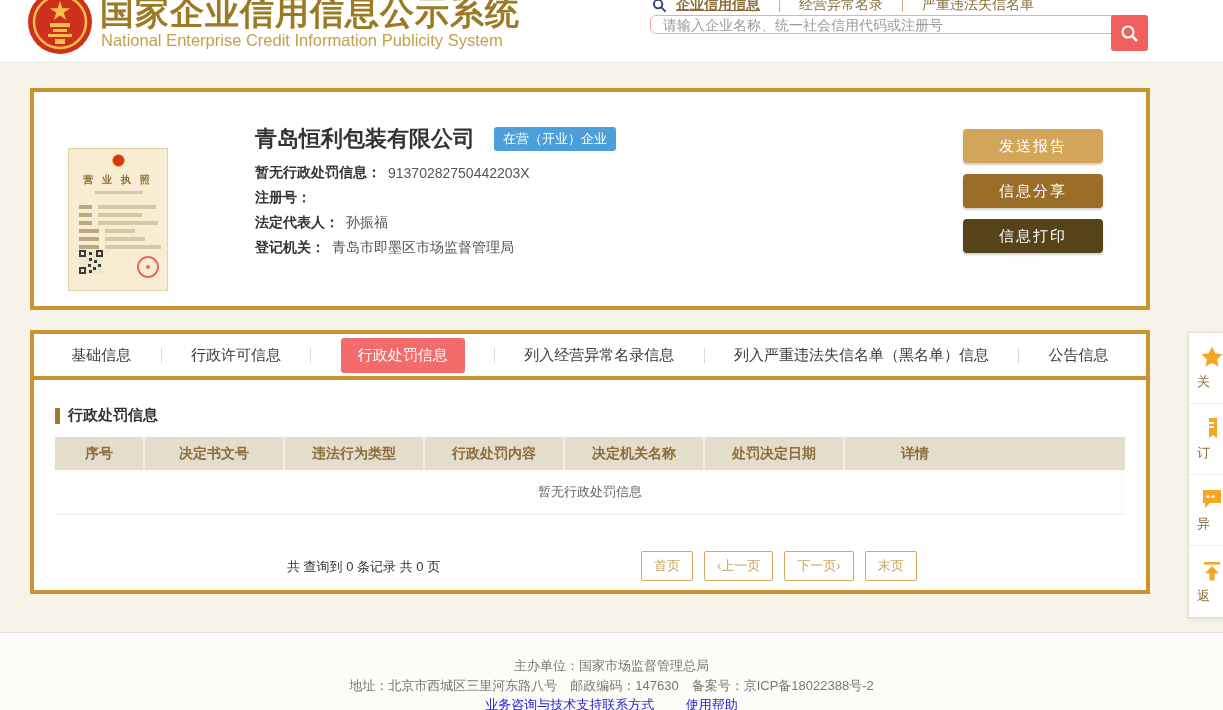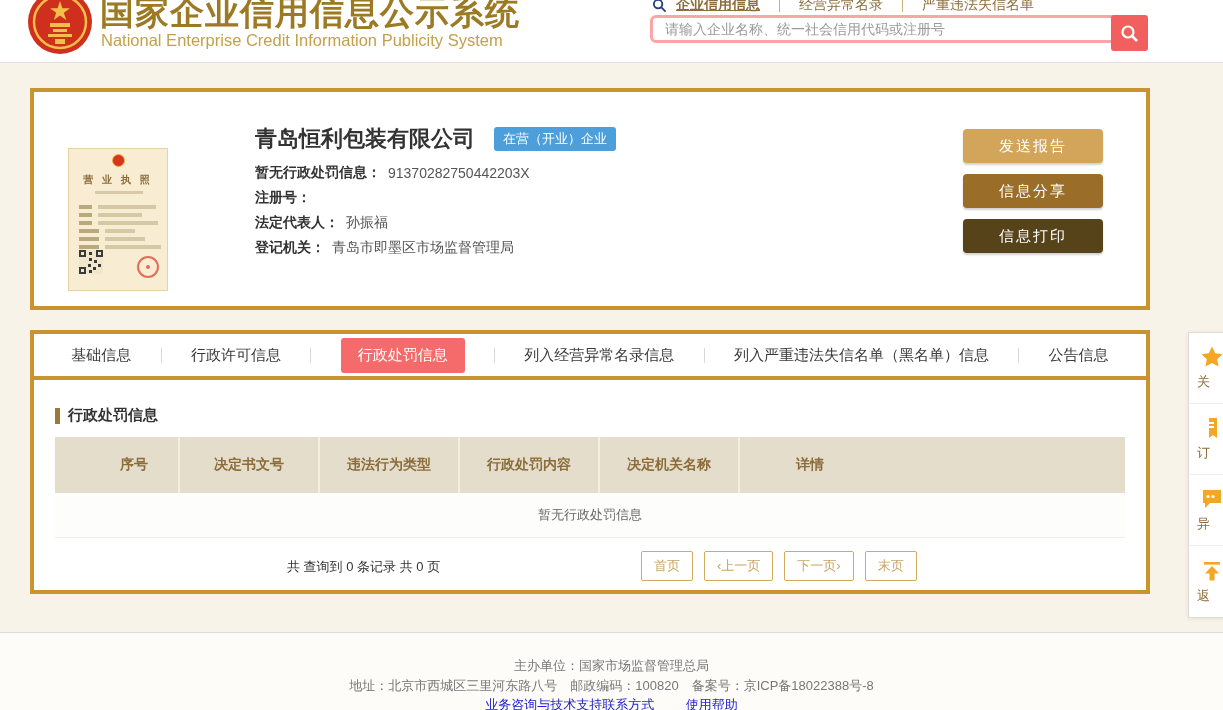--- a/index.html
+++ b/index.html
@@ -10,21 +10,21 @@
   .header { position:absolute; top:0; left:0; width:1223px; height:63px; background:#fff; border-bottom:1px solid #e4e4e4; z-index:5; }
   .logo { position:absolute; left:27px; top:-11px; width:66px; height:66px; }
   .brand-cn { position:absolute; left:100px; top:-10px; font-size:34px; font-weight:bold; color:#9c7a24; letter-spacing:1px; white-space:nowrap; }
   .brand-en { position:absolute; left:101px; top:31px; font-size:16.5px; color:#c3a04b; white-space:nowrap; }
   .top-nav { position:absolute; left:652px; top:-4px; display:flex; align-items:center; font-size:14px; }
   .top-nav .nav-link { color:#8a6d3b; text-decoration:none; cursor:pointer; }
   .top-nav .nav-link.active { text-decoration:underline; font-weight:bold; }
   .nav-sep { width:1px; height:14px; background:#c8b27c; margin:0 19px; }
   .nav-search-icon { width:15px; height:15px; margin-right:9px; }
   .search-wrap { position:absolute; left:650px; top:15px; width:498px; height:36px; }
-  .search-input { position:absolute; left:0; top:0; width:498px; height:28px; border:3px solid #fca5a5; border-radius:6px; padding:0 46px 0 12px; font-size:14px; color:#333; background:#fff; font-family:"Liberation Sans",sans-serif; }
+  .search-input { position:absolute; left:0; top:0; width:498px; height:19px; border:1px solid #fca5a5; border-radius:6px; padding:0 46px 0 12px; font-size:14px; color:#333; background:#fff; font-family:"Liberation Sans",sans-serif; }
   .search-input::placeholder { color:#9a9a9a; }
   .search-btn { position:absolute; right:0; top:0; width:37px; height:36px; background:#f15f5f; border:none; border-radius:3px; display:flex; align-items:center; justify-content:center; cursor:pointer; }
 
   
   .card { position:absolute; background:#fff; border:4px solid #c9932f; }
   .card1 { left:30px; top:88px; width:1120px; height:222px; }
   .license { position:absolute; left:34px; top:56px; width:100px; height:143px; background:#f8edd2; border:1px solid #e3d3a6; }
   .lic-emblem { position:absolute; left:43px; top:5px; width:13px; height:13px; border-radius:50%; background:#d6351f; border:1px solid #e8b33a; }
   .lic-title { position:absolute; left:0; top:24px; width:100%; text-align:center; font-size:10px; font-weight:bold; letter-spacing:3px; color:#8a6d3b; }
   .lic-sub { position:absolute; left:26px; top:42px; width:48px; height:3px; background:#d8c9a6; }
@@ -50,21 +50,21 @@
   
   .card2 { left:30px; top:330px; width:1120px; height:264px; }
   .tab-row { display:flex; align-items:center; justify-content:space-evenly; height:46px; border-bottom:4px solid #c9932f; padding:0 8px; }
   .tab { font-size:15px; color:#3a3a3a; cursor:pointer; white-space:nowrap;text-align:center; }
   .tab.active { background:#f56a6a; color:#fff; padding:8px 17px; border-radius:3px; }
   .tab-sep { width:1px; height:15px; background:#d8d8d8; }
   .section-head { position:absolute; left:21px; top:72px; display:flex; align-items:center; }
   .head-bar { width:5px; height:16px; background:#9c7a34; margin-right:8px; }
   .head-text { font-size:15px; font-weight:bold; color:#333; }
   .ptable { position:absolute; left:21px; top:103px; width:1070px; }
-  .thead { display:flex; height:56px; background:#e5ddcb;padding-left:35px; }
+  .thead { display:flex; height:33px; background:#e5ddcb; }
   .th { display:flex; align-items:center; justify-content:center; width:140px; font-size:14px; font-weight:bold; color:#8a6d3b; border-right:2px solid #f5efe2; }
   .th:first-child { width:90px; }
   .th:last-child { border-right:none; }
   .empty-row { height:45px; display:flex; align-items:center; justify-content:center; font-size:13px; color:#666; background:#fdfdfc; border-bottom:1px solid #ececec; }
   .page-summary { position:absolute; left:253px; top:224px; font-size:13px; color:#333; }
   .pager { position:absolute; left:607px; top:217px; display:flex; gap:11px; }
   .pager-btn { border:1px solid #d2ab60; color:#c9a463; background:#fff; font-size:13px; padding:5px 12px; border-radius:2px; cursor:pointer; white-space:nowrap; font-family:"Liberation Sans",sans-serif; }
 
   
   .float-panel { position:absolute; left:1188px; top:332px; width:64px; background:#fff; border:1px solid #e0dcd2; box-shadow:0 1px 5px rgba(0,0,0,.08); z-index:6; }
@@ -221,20 +221,21 @@
       <span class="head-text">行政处罚信息</span>
     </div>
 
     <div class="ptable">
       <div class="thead">
         <div class="th">序号</div>
         <div class="th">决定书文号</div>
         <div class="th">违法行为类型</div>
         <div class="th">行政处罚内容</div>
         <div class="th">决定机关名称</div>
+        <div class="th">处罚决定日期</div>
         <div class="th">详情</div>
       </div>
       <div class="empty-row">暂无行政处罚信息</div>
     </div>
 
     <div class="page-summary">共 查询到 0 条记录 共 0 页</div>
     <div class="pager">
       <button class="pager-btn">首页</button>
       <button class="pager-btn">‹上一页</button>
       <button class="pager-btn">下一页›</button>
@@ -269,20 +270,20 @@
       <svg class="float-icon" viewBox="0 0 24 24">
         <rect x="4" y="3" width="16" height="2.6" fill="#f5a623"></rect>
         <polygon fill="#f5a623" points="12,7 19,14.5 14.5,14.5 14.5,21.5 9.5,21.5 9.5,14.5 5,14.5"></polygon>
       </svg>
       <span class="float-label">返</span>
     </div>
   </div>
 
   <div class="footer">
     <div class="f-line1">主办单位：国家市场监督管理总局</div>
-    <div class="f-line2">地址：北京市西城区三里河东路八号　邮政编码：100820　备案号：京ICP备18022388号-8</div>
+    <div class="f-line2">地址：北京市西城区三里河东路八号　邮政编码：147630　备案号：京ICP备18022388号-2</div>
     <div class="f-links">
       <span class="f-link">业务咨询与技术支持联系方式</span>
       <span class="f-link">使用帮助</span>
     </div>
   </div>
 
 </div>
 
 </body></html>

